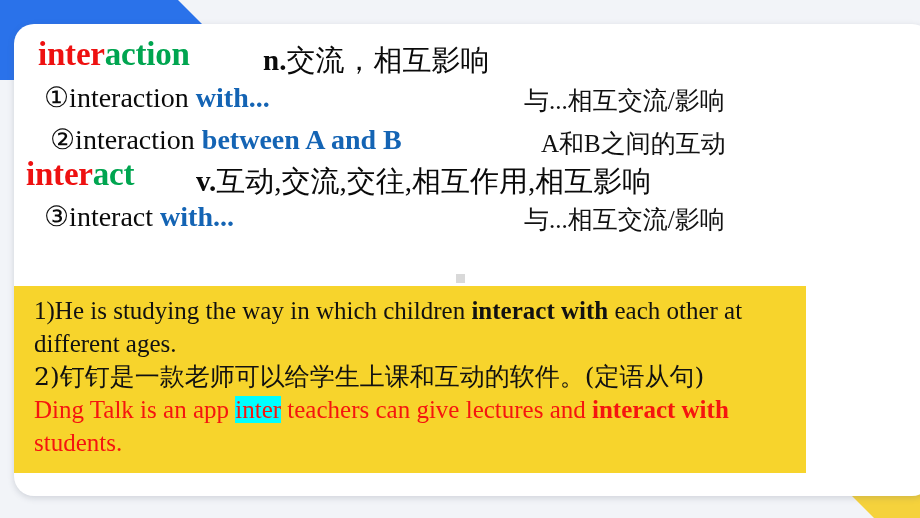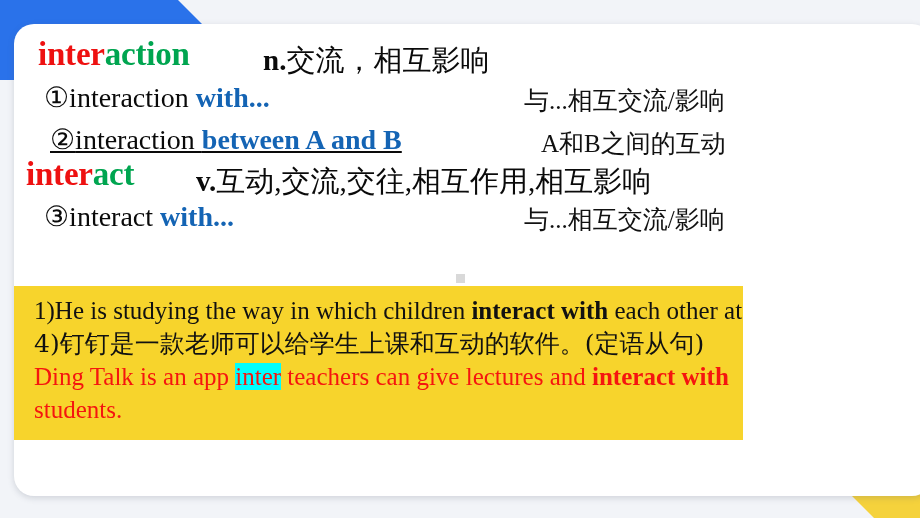--- a/index.html
+++ b/index.html
@@ -92,21 +92,21 @@
   .gloss {
     font-size: 25px;
     color: #111;
   }
 
   
   .l-head1  { left: 24px;  top: 12px; }
   .l-pos1   { left: 249px; top: 17px; }
   .l-ent1   { left: 30px;  top: 57px; }
   .l-gl1    { left: 510px; top: 60px; }
-  .l-ent2   { left: 36px;  top: 99px; text-decoration: underline; }
+  .l-ent2   { left: 36px;  top: 99px; }
   .l-gl2    { left: 527px; top: 103px; }
   .l-head2  { left: 12px;  top: 132px; }
   .l-pos2   { left: 182px; top: 138px; }
   .l-ent3   { left: 30px;  top: 176px; }
   .l-gl3    { left: 510px; top: 179px; }
 
   
   .marker {
     position: absolute;
     left: 442px;
@@ -114,21 +114,21 @@
     width: 9px;
     height: 9px;
     background: #d9d9d9;
   }
 
   
   .examples {
     position: absolute;
     left: 0px;
     top: 262px;
-    width: 729px;
+    width: 792px;
     background: #f7d42c;
     padding: 8px 0 14px 0;
     box-sizing: border-box;
   }
   .ex-line {
     font-size: 25px;
     line-height: 33px;
     color: #111;
     padding: 0 10px 0 20px;
     white-space: nowrap;
@@ -175,23 +175,24 @@
       <div class="line entry l-ent3"><span>③</span><span>interact </span><span class="kw">with...</span></div>
       <div class="line gloss l-gl3">与...相互交流/影响</div>
 
     </div>
 
     <div class="marker"></div>
 
     <div class="examples">
 
       <div class="ex-line"><span>1)He is studying the way in which children </span><b>interact with</b><span> each other at</span></div>
+      <div class="ex-line">different ages.</div>
 
 
-      <div class="ex-line cn-ex">4)钉钉是一款老师可以给学生上课和互动的软件。(定语从句)</div>
+      <div class="ex-line cn-ex">2)钉钉是一款老师可以给学生上课和互动的软件。(定语从句)</div>
 
       <div class="ex-line ex-red"><span>Ding Talk is an app </span><span class="hl-cyan">inter</span><span> teachers can give lectures and </span><b>interact with</b></div>
       <div class="ex-line ex-red">students.</div>
 
     </div>
 
   </div>
 </div>
 
 </body></html>

